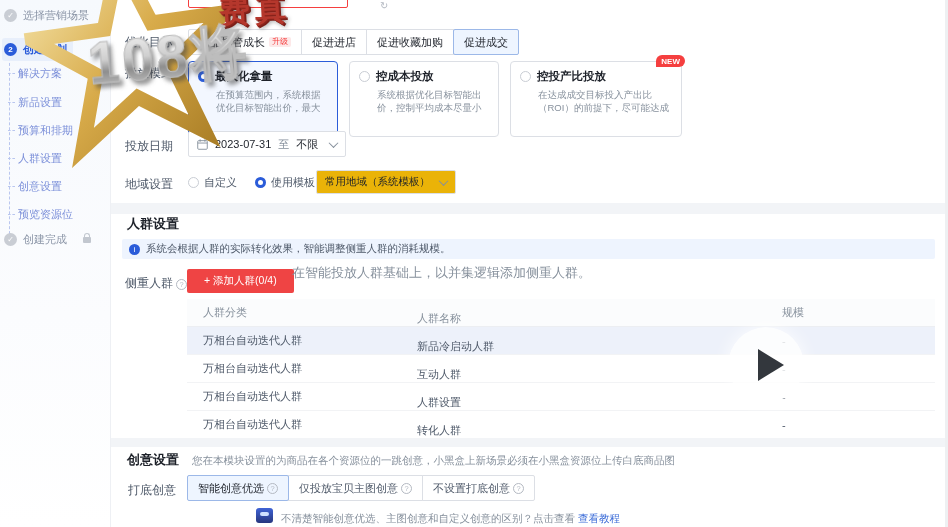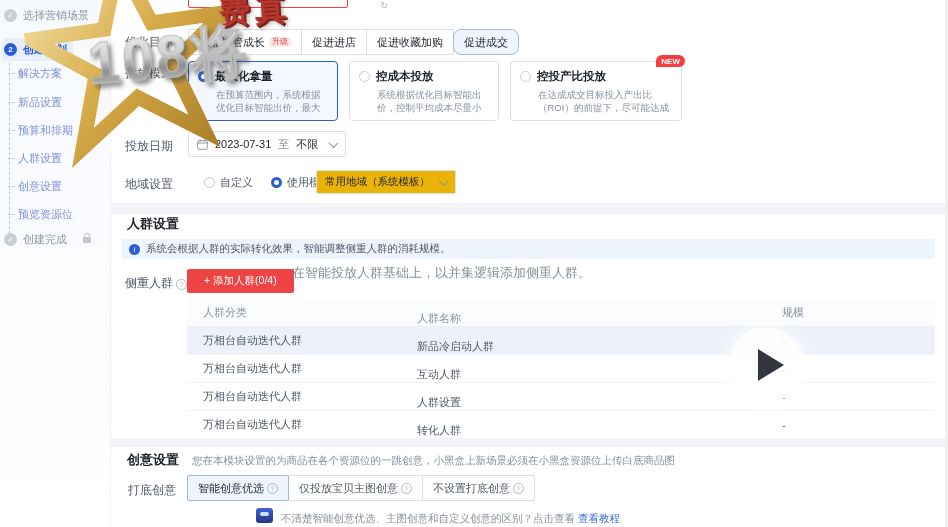--- a/index.html
+++ b/index.html
@@ -28,25 +28,25 @@
   .flabel{position:absolute;font-size:12px;color:#4e5969;white-space:nowrap;}
   .err-input{position:absolute;left:188px;top:-14px;width:158px;height:20px;background:#fff;
     border:1px solid #f53f3f;border-radius:2px;}
   .err-adorn{position:absolute;left:380px;top:0px;color:#b4b9c2;font-size:10px;}
   .err-msg{position:absolute;left:188px;top:10px;color:#f53f3f;font-size:11px;}
 
   .tabs{position:absolute;left:188px;top:29px;display:flex;height:26px;z-index:2;}
   .tab{display:flex;align-items:center;gap:4px;padding:0 10px;font-size:11px;color:#1d2129;
     background:#fff;border:1px solid #dcdfe5;margin-left:-1px;cursor:pointer;white-space:nowrap;}
   .tab:first-child{margin-left:0;border-radius:2px 0 0 2px;}
-  .tab.selected{background:#eef5ff;border:1px solid #9cb8e8;border-radius:8px;z-index:1;}
+  .tab.selected{background:#eef5ff;border:1px solid #9cb8e8;border-radius:2px;z-index:1;}
   .tab .upbadge{background:#fde8e8;color:#f53f3f;font-size:8px;padding:1px 3px;border-radius:2px;line-height:1;}
 
   .cards{position:absolute;left:188px;top:61px;display:flex;gap:11px;}
-  .card{position:relative;width:150px;height:60px;border:1px solid #dcdfe5;border-radius:4px;
+  .card{position:relative;width:150px;height:76px;border:1px solid #dcdfe5;border-radius:4px;
     background:#fff;padding:7px 9px;box-sizing:border-box;cursor:pointer;}
   .card.selected{border-color:#2b5cd9;background:#f3f7ff;}
   .card.wide{width:172px;}
   .card-title{display:flex;align-items:center;gap:6px;font-size:11.5px;color:#1d2129;font-weight:bold;}
   .card-desc{margin-top:4px;margin-left:18px;font-size:9.5px;line-height:13px;color:#86909c;
     height:26px;overflow:hidden;}
   .newbadge{position:absolute;top:-7px;right:-4px;background:#f53f3f;color:#fff;font-size:8px;
     font-weight:bold;padding:1.5px 5px;border-radius:7px 7px 7px 0;}
 
   .radio{width:11px;height:11px;border:1px solid #c9cdd4;border-radius:50%;background:#fff;
@@ -54,21 +54,21 @@
   .radio.checked{border:3.5px solid #2b5cd9;}
 
   .datebox{position:absolute;left:188px;top:131px;width:158px;height:26px;border:1px solid #dcdfe5;
     border-radius:2px;display:flex;align-items:center;gap:7px;padding:0 8px;box-sizing:border-box;
     font-size:11px;color:#1d2129;background:#fff;}
   .datebox .to{color:#86909c;}
   .chev{width:6px;height:6px;border-right:1.3px solid #86909c;border-bottom:1.3px solid #86909c;
     transform:rotate(45deg) translate(-1px,-1px);flex:0 0 6px;}
   .cal{width:11px;height:11px;flex:0 0 11px;}
 
-  .region-radios{position:absolute;left:204px;top:175px;display:flex;align-items:center;gap:18px;
+  .region-radios{position:absolute;left:188px;top:175px;display:flex;align-items:center;gap:18px;
     font-size:11px;color:#4e5969;}
   .rlab{display:flex;align-items:center;gap:5px;cursor:pointer;}
   .select{position:absolute;left:316px;top:170px;width:140px;height:24px;border:1px solid #dcdfe5;
     border-radius:2px;background:#eab308;display:flex;align-items:center;justify-content:space-between;
     padding:0 8px;box-sizing:border-box;font-size:10.5px;color:#1d2129;cursor:pointer;}
 
   .strip{position:absolute;left:110px;right:0;background:#f2f4f7;}
   .sec-title{position:absolute;font-size:13px;font-weight:bold;color:#1d2129;white-space:nowrap;}
   .sec-sub{position:absolute;font-size:10.5px;color:#86909c;white-space:nowrap;}
 

